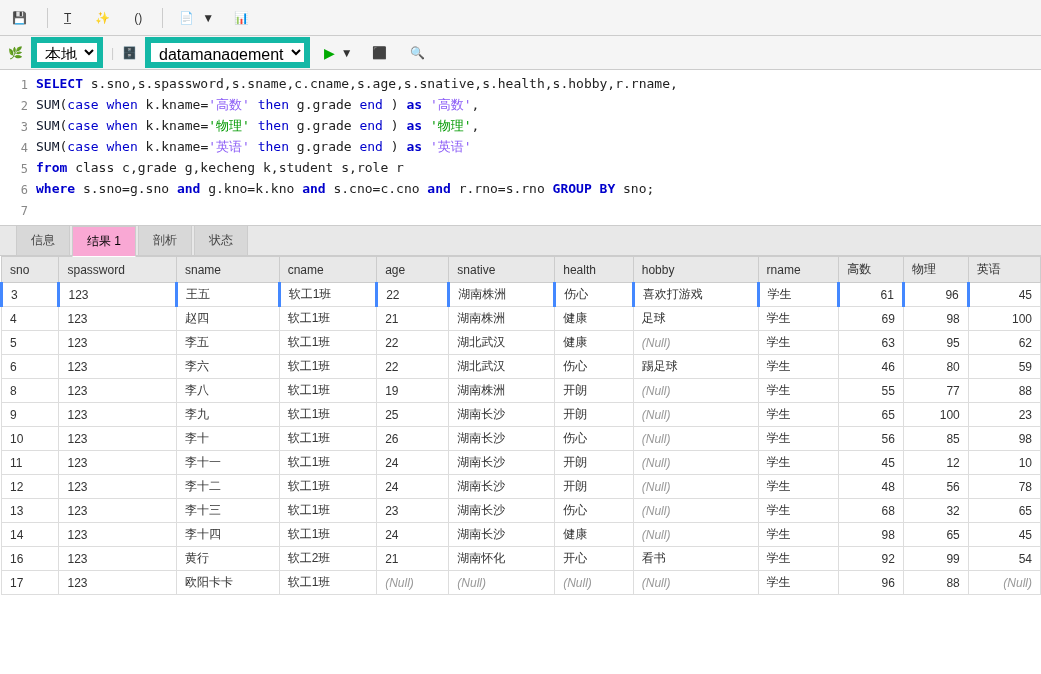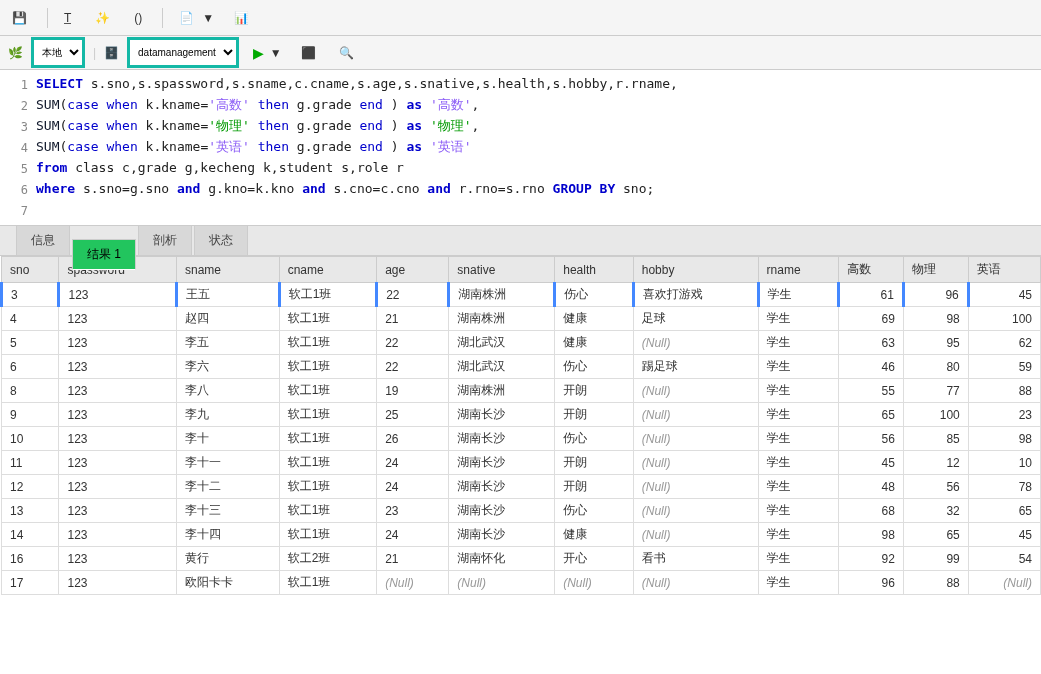--- a/index.html
+++ b/index.html
@@ -16,22 +16,22 @@
       border: none; background: none;
     }
     .toolbar-sep { width: 1px; height: 20px; background: #ccc; }
 
     
     .conn-bar {
       display: flex; align-items: center; background: #f5f5f5;
       border-bottom: 1px solid #ccc; padding: 4px 8px; gap: 8px; height: 34px;
     }
     .conn-select {
-      border: 3px solid #14b8a6; background: white; padding: 2px 4px;
-      font-size: 10px; height: 31px;
+      border: 6px solid #14b8a6; background: white; padding: 2px 4px;
+      font-size: 16px; height: 31px;
     }
     .run-btn {
       display: flex; align-items: center; gap: 3px;
       background: none; border: none; cursor: pointer; color: #333; font-size: 12px;
       padding: 2px 6px;
     }
     .play-icon { color: #00aa00; font-size: 14px; }
     .stop-icon { color: #888; }
 
     
@@ -58,22 +58,22 @@
     .tabs-bar {
       display: flex; align-items: flex-end; background: #e8e8e8;
       border-bottom: 1px solid #ccc; padding: 0 0 0 16px; height: 30px;
     }
     .tab-item {
       padding: 6px 14px; cursor: pointer; font-size: 12px;
       border: 1px solid #ccc; border-bottom: none; background: #d8d8d8;
       margin-right: 2px; margin-top: 4px; color: #444;
     }
     .tab-item.active {
-      background: #22c55e; border-bottom: 1px solid white; color: #000;
-      position: relative; top: 15px;
+      background: #f9a8d4; border-bottom: 1px solid white; color: #000;
+      position: relative; top: 2px;
     }
 
     
     .results-area { background: white; overflow: auto; flex: 1; }
     table { border-collapse: collapse; width: 100%; font-size: 12px; }
     thead th {
       background: #e8e8e8; border: 1px solid #ccc; padding: 4px 8px;
       text-align: left; font-weight: normal; color: #333; white-space: nowrap;
     }
     tbody td {

